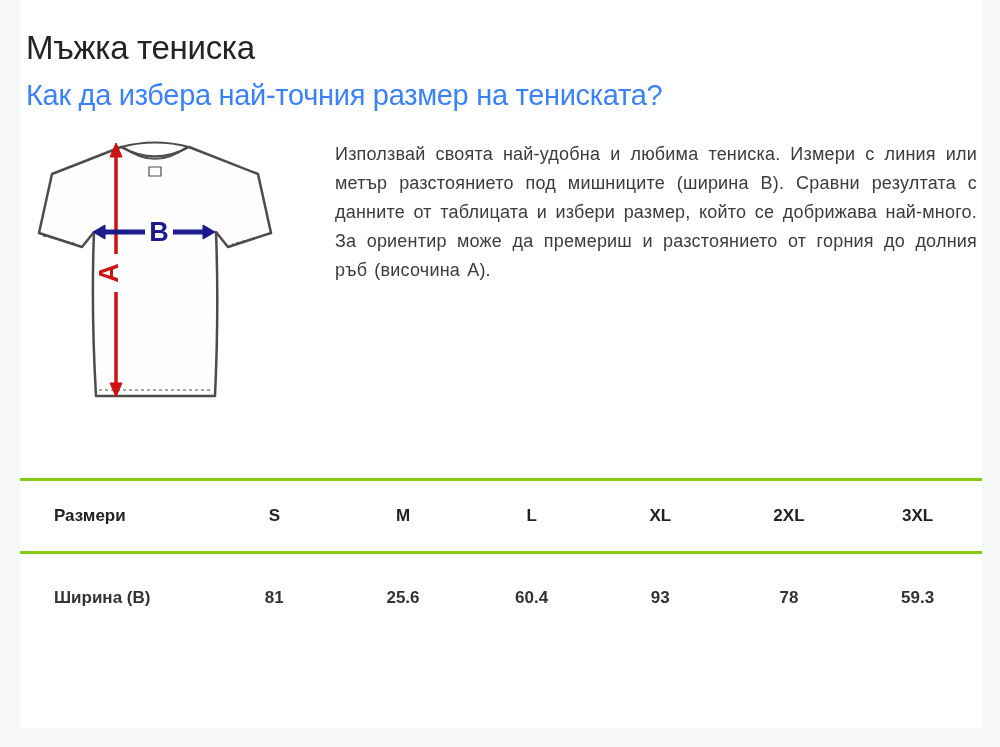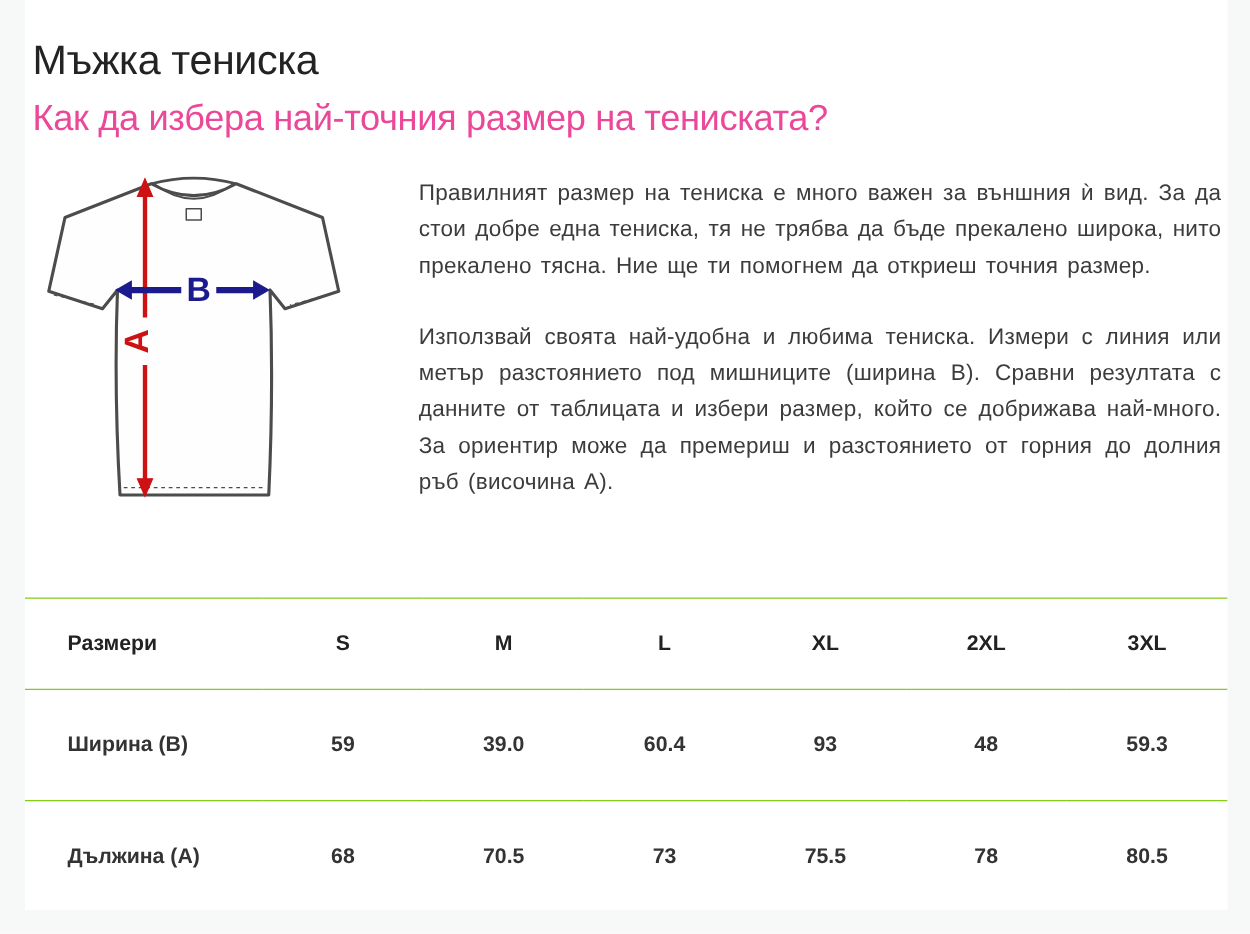--- a/index.html
+++ b/index.html
@@ -13,41 +13,41 @@
     position:absolute; left:20px; top:0; width:962px; height:728px;
     background:#ffffff; overflow:hidden;
   }
   .page-title {
     position:absolute; left:6px; top:30px;
     font-size:33px; font-weight:500; color:#232323; letter-spacing:-0.3px;
     line-height:1.1; white-space:nowrap;
   }
   .page-subtitle {
     position:absolute; left:6px; top:80px;
-    font-size:29px; font-weight:400; color:#ec4899; letter-spacing:-0.3px;
+    font-size:29px; font-weight:400; color:#3b82f6; letter-spacing:-0.3px;
     line-height:1.1; white-space:nowrap;
   }
   .diagram {
     position:absolute; left:5px; top:138px; width:290px; height:298px;
   }
   .intro {
     position:absolute; left:315px; top:140px; width:642px;
     font-size:18px; line-height:29px; color:#3c3c3c;
     text-align:justify; letter-spacing:0.2px; word-spacing:2px;
   }
   .intro p + p { margin-top:28px; }
   table.sizes {
     position:absolute; left:0; top:478px; width:962px;
     border-collapse:collapse; table-layout:fixed;
   }
   table.sizes col.c-label { width:190px; }
   table.sizes thead tr { height:73px; }
   table.sizes tbody tr { height:89px; }
   table.sizes th, table.sizes td {
-    border-top:1px solid #84cc16;
+    border-top:3px solid #84cc16;
     text-align:center; vertical-align:middle;
     font-size:17px; padding:0;
   }
   table.sizes th { font-weight:700; color:#222222; }
   table.sizes td { font-weight:700; color:#333333; }
   table.sizes .label-cell { text-align:left; padding-left:34px; }
   svg text { font-family:"Liberation Sans", sans-serif; }
 </style>
 </head>
 <body>
@@ -80,21 +80,20 @@
     <g stroke-width="5" stroke="#1b1b8e" fill="#1b1b8e">
       <line x1="77" y1="94" x2="120" y2="94"></line>
       <line x1="148" y1="94" x2="181" y2="94"></line>
       <polygon points="68,94 80,87 80,101" stroke-width="1"></polygon>
       <polygon points="190,94 178,87 178,101" stroke-width="1"></polygon>
       <text stroke="none" x="134" y="103" font-size="27" font-weight="bold" text-anchor="middle">B</text>
     </g>
   </svg>
 
   <div class="intro">
-    <p>Правилният размер на тениска е много важен за външния ѝ вид. За да стои добре една тениска, тя не трябва да бъде прекалено широка, нито прекалено тясна. Ние ще ти помогнем да откриеш точния размер.</p>
     <p>Използвай своята най-удобна и любима тениска. Измери с линия или метър разстоянието под мишниците (ширина B). Сравни резултата с данните от таблицата и избери размер, който се добрижава най-много. За ориентир може да премериш и разстоянието от горния до долния ръб (височина A).</p>
   </div>
 
   <table class="sizes">
     <colgroup>
       <col class="c-label">
         <col>
         <col>
         <col>
         <col>
@@ -108,32 +107,23 @@
         <th>M</th>
         <th>L</th>
         <th>XL</th>
         <th>2XL</th>
         <th>3XL</th>
       </tr>
     </thead>
     <tbody>
       <tr>
         <td class="label-cell">Ширина (B)</td>
-        <td>59</td>
-        <td>39.0</td>
+        <td>81</td>
+        <td>25.6</td>
         <td>60.4</td>
         <td>93</td>
-        <td>48</td>
+        <td>78</td>
         <td>59.3</td>
-      </tr>
-      <tr>
-        <td class="label-cell">Дължина (A)</td>
-        <td>68</td>
-        <td>70.5</td>
-        <td>73</td>
-        <td>75.5</td>
-        <td>78</td>
-        <td>80.5</td>
       </tr>
     </tbody>
   </table>
 
 </div>
 
 </body></html>

